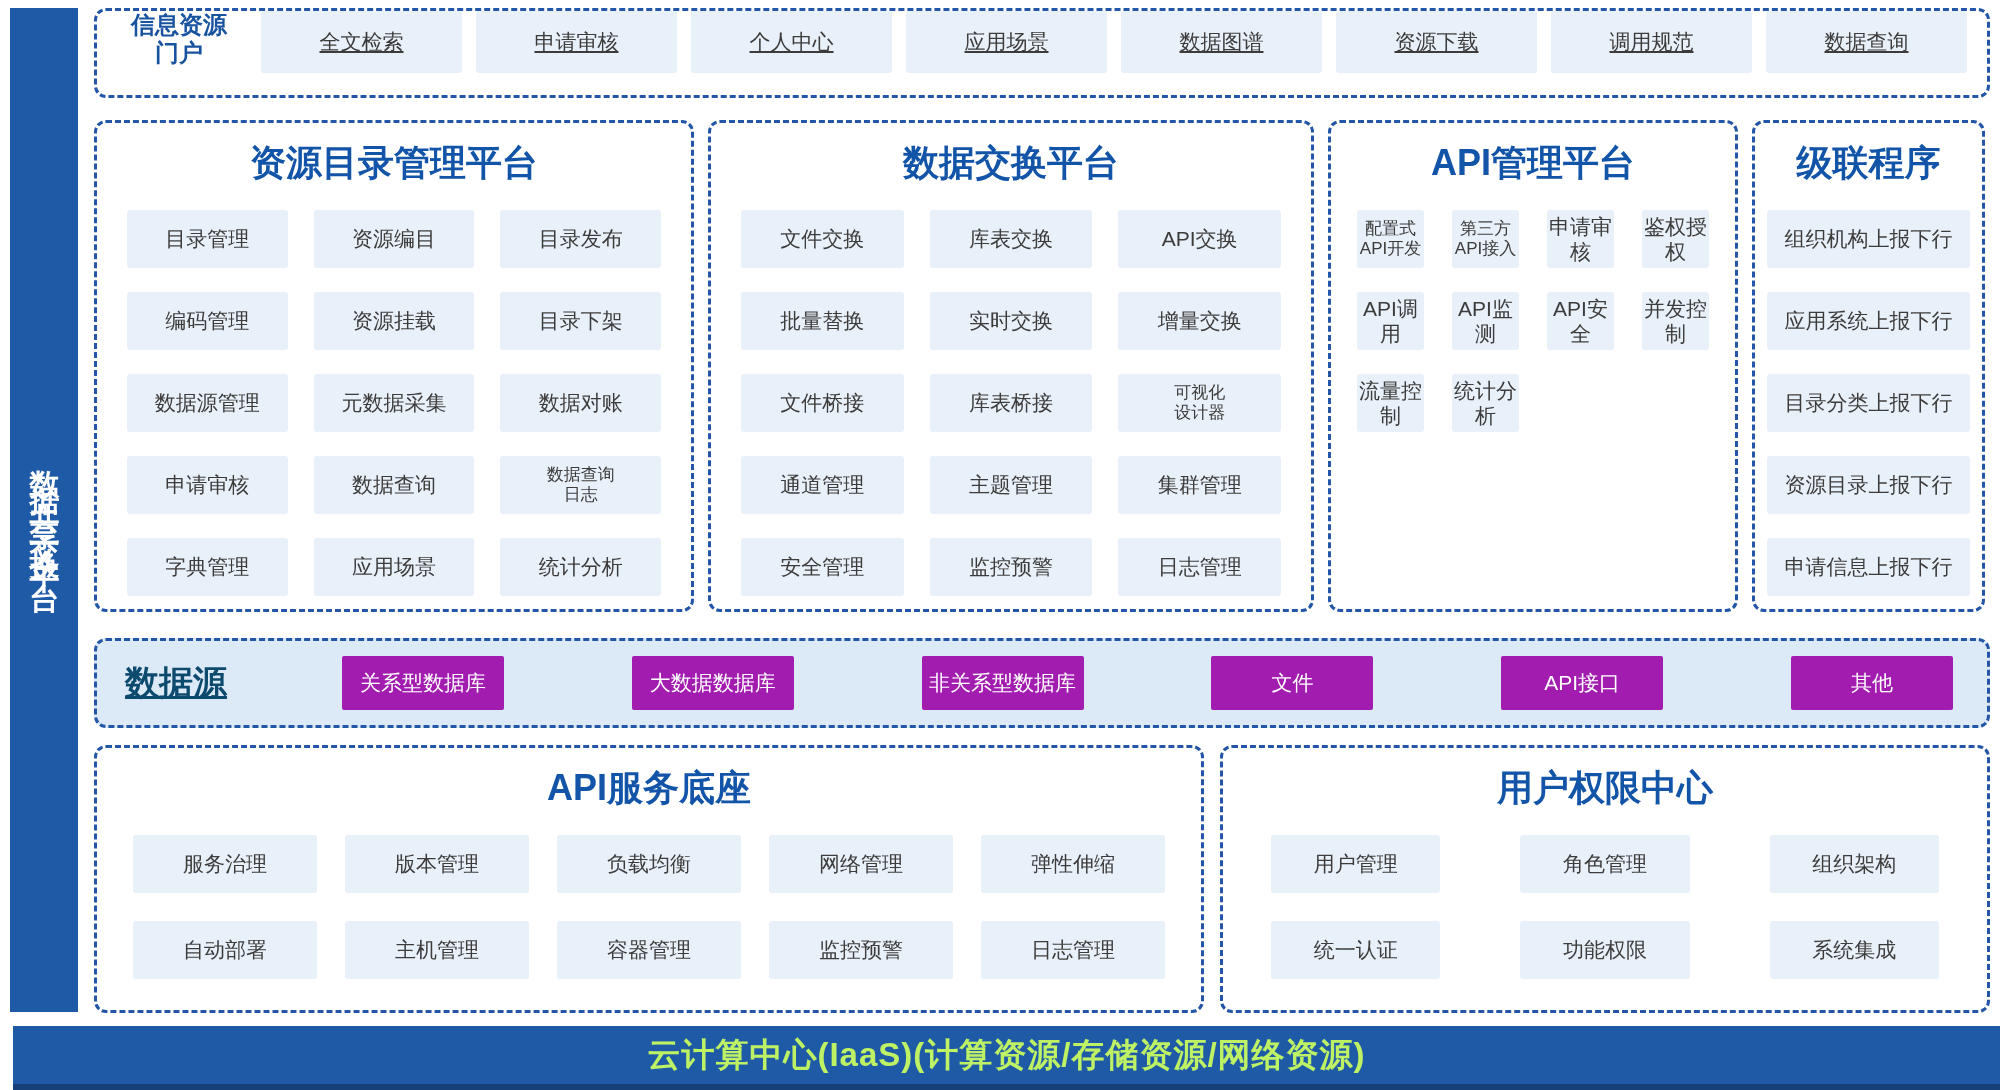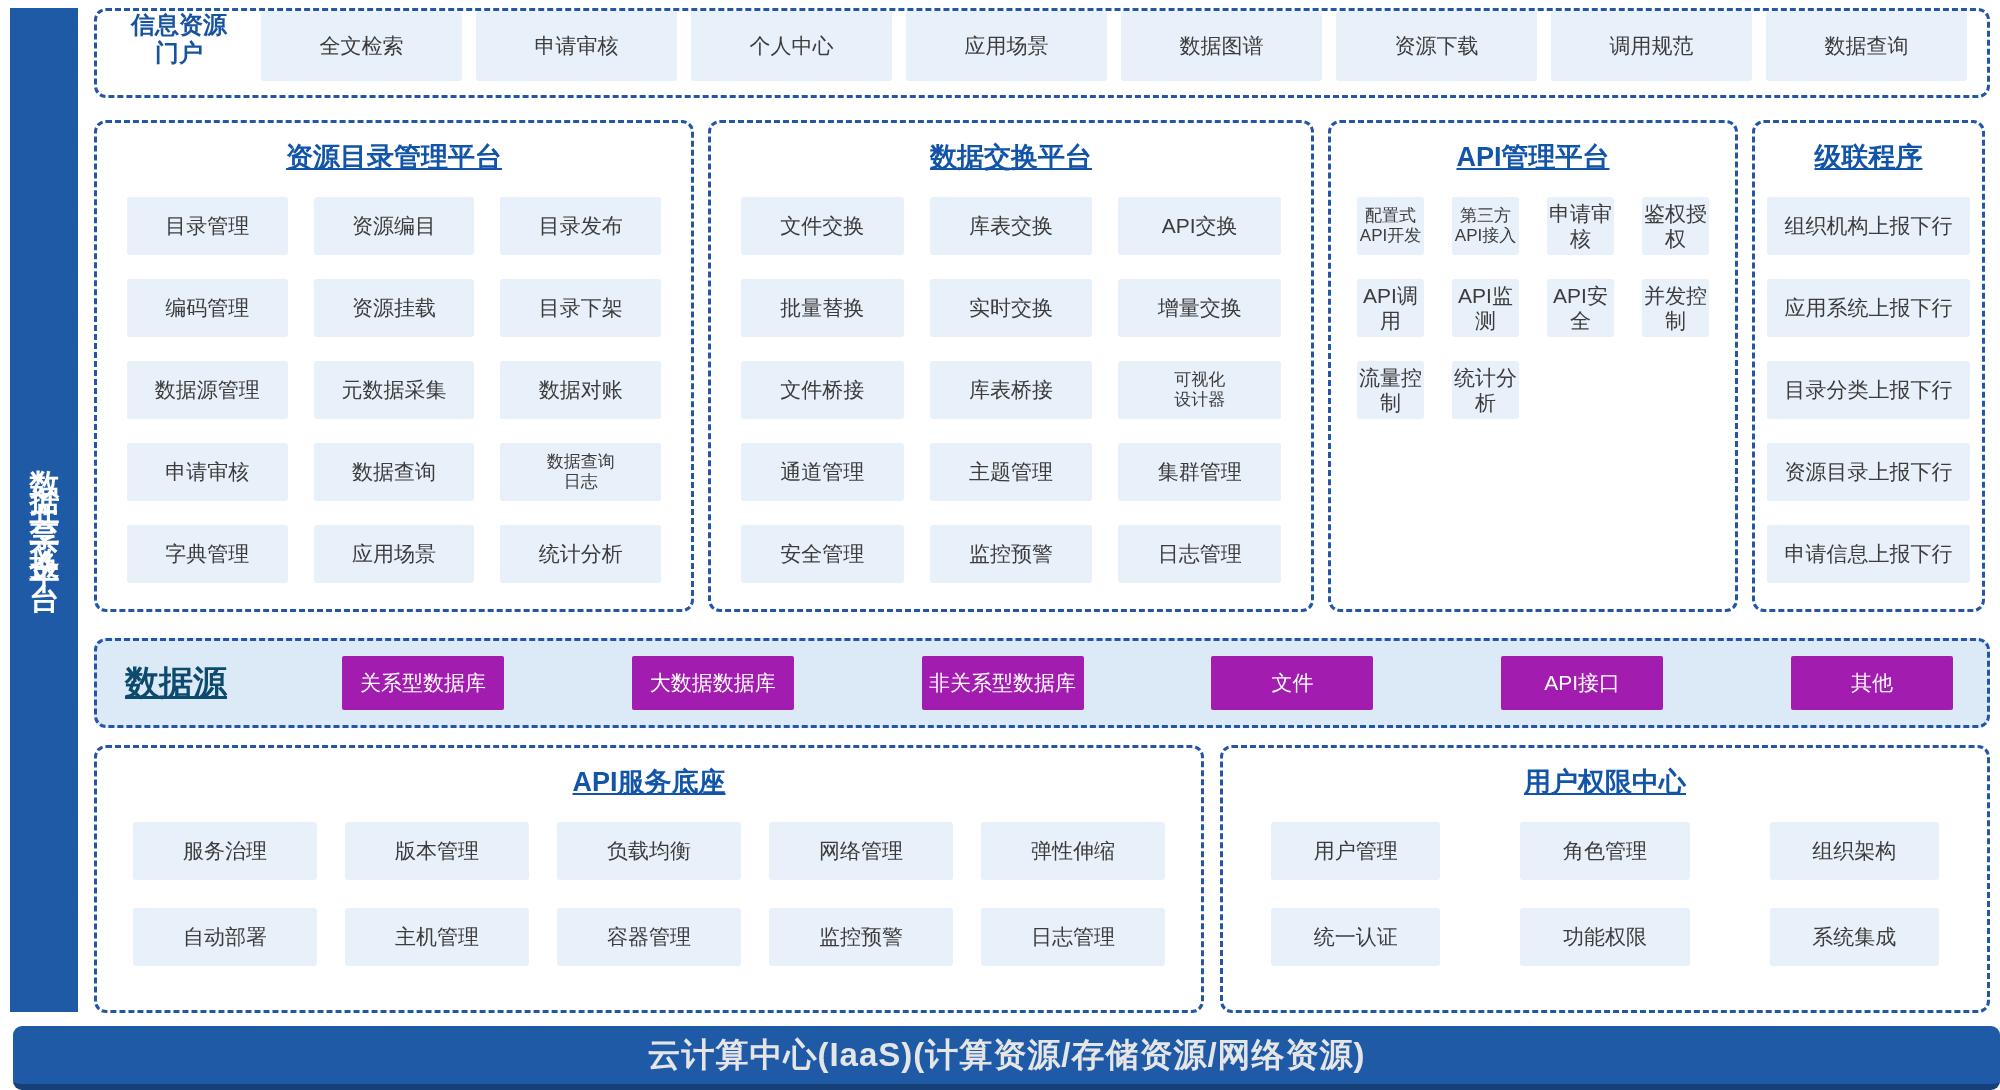--- a/index.html
+++ b/index.html
@@ -20,31 +20,31 @@
   .dashbox{
     border:3px dashed #2456a8;border-radius:12px;box-sizing:border-box;background:#ffffff;
   }
   
   .portal{height:90px;display:flex;align-items:flex-start;padding:0 20px 0 18px;}
   .portal-title{
     width:128px;flex:0 0 128px;text-align:center;color:#17539f;font-size:24px;
     font-weight:700;white-space:pre-line;line-height:1.15;
   }
   .portal-items{flex:1;display:flex;gap:14px;margin-left:18px;}
-  .portal-items .btn{flex:1;height:70px;}
+  .portal-items .btn{flex:1;height:62px;text-decoration:underline;}
   .btn{
     background:#e8f0fa;color:#3c3c3c;font-size:21px;
     display:flex;align-items:center;justify-content:center;text-align:center;
     border-radius:3px;white-space:pre-line;line-height:1.2;
   }
   .btn.sm{font-size:17px;}
   
   .panels{margin-top:22px;display:flex;gap:14px;height:492px;}
   .panel{box-sizing:border-box;padding-top:16px;}
-  .panel-title{text-align:center;color:#1254a8;font-size:27px;font-weight:700;text-decoration:underline;}
+  .panel-title{text-align:center;color:#1254a8;font-size:36px;font-weight:700;}
   .grid{display:grid;grid-auto-rows:58px;gap:24px 26px;margin-top:22px;align-content:start;}
   .p1{flex:0 0 600px;}
   .p2{flex:0 0 606px;}
   .p3{flex:0 0 410px;}
   .p4{flex:0 0 233px;}
   .p1 .grid,.p2 .grid{grid-template-columns:repeat(3,1fr);padding:0 30px;}
   .p3 .grid{grid-template-columns:repeat(4,1fr);padding:0 26px;gap:24px 28px;}
   .p4 .grid{grid-template-columns:1fr;padding:0 12px;}
   .p4 .btn{font-size:21px;}
   
@@ -62,21 +62,21 @@
   .foundation{margin-top:17px;display:flex;gap:16px;height:268px;}
   .f1{flex:0 0 1110px;}
   .f2{flex:1;}
   .f1 .grid{grid-template-columns:repeat(5,1fr);padding:0 36px;gap:28px;}
   .f2 .grid{grid-template-columns:repeat(3,1fr);padding:0 48px;gap:28px 80px;}
   
   .footer{
     position:absolute;left:13px;right:0;top:1026px;height:58px;
     background:#1f5aa7;border-bottom:6px solid #173f78;
     display:flex;align-items:center;justify-content:center;
-    color:#e5e5e5;font-size:33px;font-weight:600;letter-spacing:1px;border-radius:9px;
+    color:#bef264;font-size:33px;font-weight:600;letter-spacing:1px;
   }
 </style>
 </head>
 <body>
 
 <div class="sidebar">
   <div class="vtext">数据共享交换平台</div>
 </div>
 
 <div class="main">

